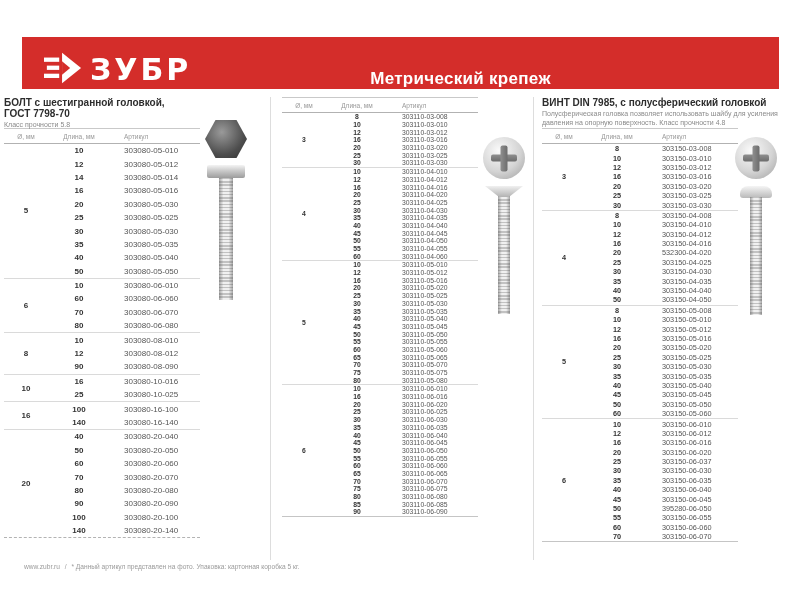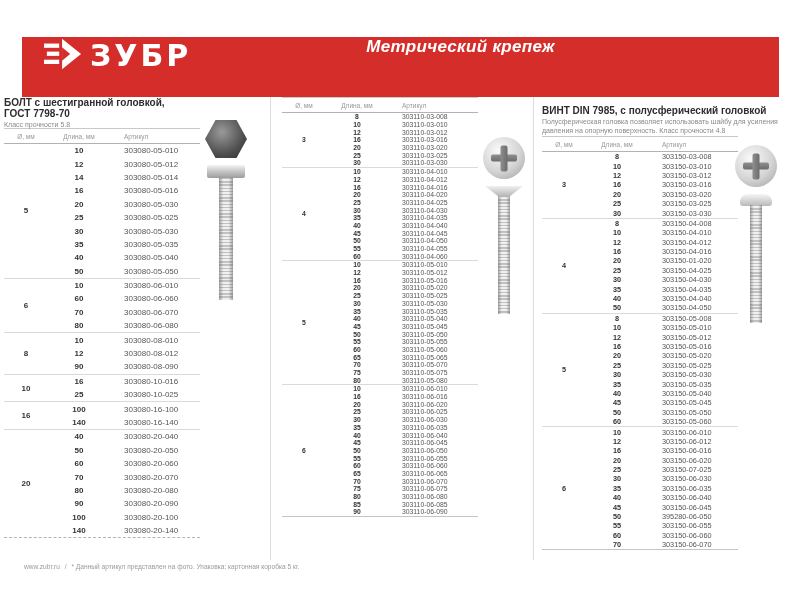--- a/index.html
+++ b/index.html
@@ -1,29 +1,29 @@
 <!DOCTYPE html>
 <html style="--brand: #d42d2a;"><head>
 <meta charset="utf-8">
 <style>
   html,body{margin:0;padding:0;background:#fff;}
   body{width:800px;height:600px;position:relative;font-family:"Liberation Sans","DejaVu Sans",sans-serif;overflow:hidden;}
 
   
-  .banner{position:absolute;left:22px;top:37px;width:757px;height:60px;background:var(--brand,#d42d2a);display:flex;align-items:flex-start;}
+  .banner{position:absolute;left:22px;top:37px;width:757px;height:52px;background:var(--brand,#d42d2a);display:flex;align-items:flex-end;}
   .logo{display:flex;align-items:center;gap:8px;margin-left:22px;position:relative;z-index:2;}
   .brand-name{color:#fff;font-weight:bold;font-size:30px;letter-spacing:3px;line-height:1;font-family:"DejaVu Sans",sans-serif;}
-  .page-title{position:absolute;left:120px;right:0;text-align:center;color:#fff;font-weight:bold;font-size:17px;letter-spacing:.3px;font-style:italic;}
+  .page-title{position:absolute;left:120px;right:0;text-align:center;color:#fff;font-weight:bold;font-size:17px;letter-spacing:.3px;}
 
   
   .vdiv{position:absolute;top:97px;height:463px;width:1px;background:#ddd;}
 
   
   .col{position:absolute;top:97px;width:248px;}
-  .col.t3c{width:240px;margin-top:8px;}
+  .col.t3c{width:240px;}
   .meta{height:31px;}
   .tbl-title{font-size:10px;font-weight:bold;color:#2d2d2d;line-height:11px;}
   .tbl-desc{font-size:7px;color:#8a8a8a;line-height:9px;margin-top:1px;width:252px;}
   .tbl-head{width:196px;height:14px;display:flex;align-items:center;border-top:1px solid #c9c9c9;border-bottom:1px solid #b2b2b2;font-size:6.5px;color:#999;}
   .h-dia{width:44px;text-align:center;}
   .h-len{width:62px;text-align:center;}
   .h-art{padding-left:14px;}
   .tbl-body{width:196px;}
   .t1 .tbl-body{border-bottom:1px dashed #b3b3b3;}
   .t2 .tbl-body,.t3 .tbl-body{border-bottom:1px solid #c5c5c5;}
@@ -563,21 +563,21 @@
           <div class="row">
             <div class="len">12</div>
             <div class="art">303150-04-012</div>
           </div>
           <div class="row">
             <div class="len">16</div>
             <div class="art">303150-04-016</div>
           </div>
           <div class="row">
             <div class="len">20</div>
-            <div class="art">303150-01-020</div>
+            <div class="art">532300-04-020</div>
           </div>
           <div class="row">
             <div class="len">25</div>
             <div class="art">303150-04-025</div>
           </div>
           <div class="row">
             <div class="len">30</div>
             <div class="art">303150-04-030</div>
           </div>
           <div class="row">
@@ -661,21 +661,21 @@
           <div class="row">
             <div class="len">16</div>
             <div class="art">303150-06-016</div>
           </div>
           <div class="row">
             <div class="len">20</div>
             <div class="art">303150-06-020</div>
           </div>
           <div class="row">
             <div class="len">25</div>
-            <div class="art">303150-07-025</div>
+            <div class="art">303150-06-037</div>
           </div>
           <div class="row">
             <div class="len">30</div>
             <div class="art">303150-06-030</div>
           </div>
           <div class="row">
             <div class="len">35</div>
             <div class="art">303150-06-035</div>
           </div>
           <div class="row">

